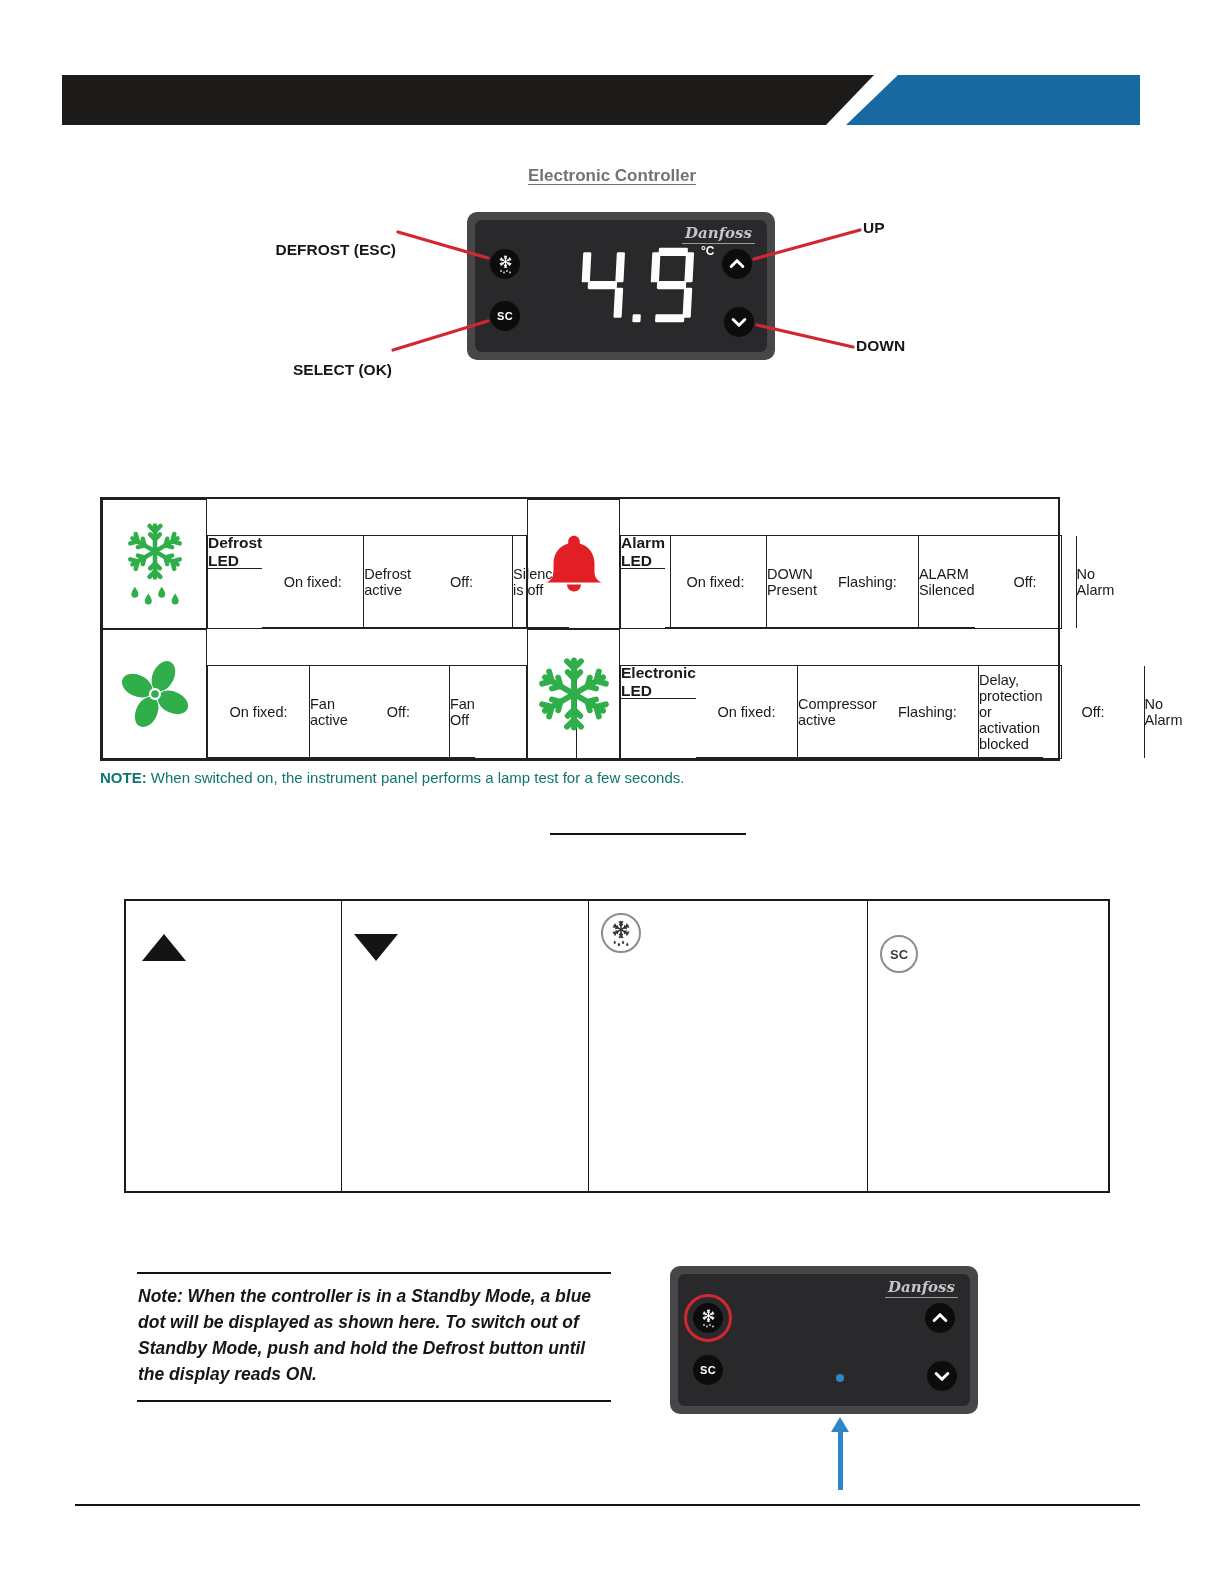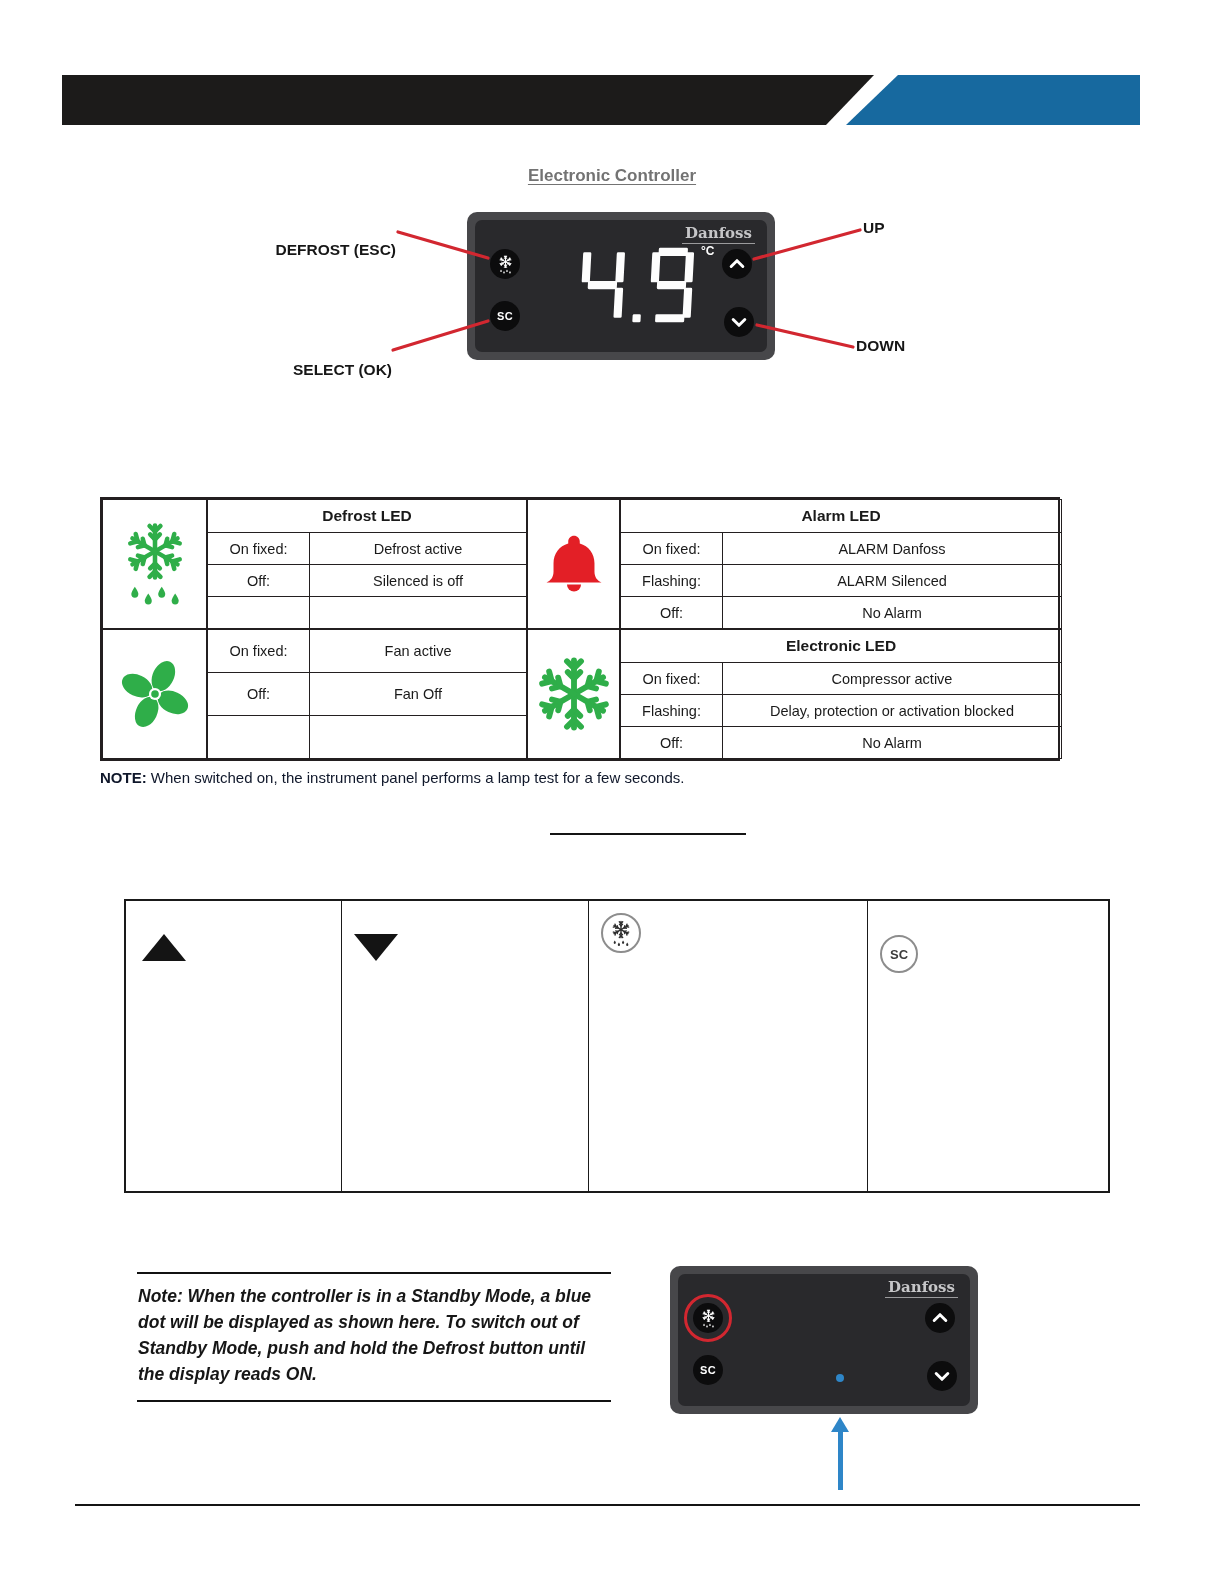--- a/index.html
+++ b/index.html
@@ -27,52 +27,52 @@
   .fig-wrap { left:150px; top:207px; width:930px; height:172px; }
   .callout { position:absolute; font-weight:bold; font-size:15.5px; color:#161616; white-space:nowrap; }
   .callout.r { text-align:right;margin-top:20px; }
   .callout-lines { position:absolute; left:0; top:0; width:930px; height:172px; pointer-events:none; }
   .callout-lines line { stroke:var(--annotation-red,#d22730); stroke-width:3.2; stroke-linecap:round; }
 
   .ctrl { position:absolute; width:308px; height:148px; background:#47474a; border-radius:10px; }
   .ctrl-display { position:absolute; left:8px; top:8px; right:8px; bottom:8px;
     background:#29292c; border-radius:7px; }
   .brand { position:absolute; right:12px; top:4px;
-    font-family:"DejaVu Serif", serif; font-weight:bold;
+    font-family:"DejaVu Serif", serif; font-style:italic; font-weight:bold;
     font-size:15px; color:#c6c6c8; border-bottom:1px solid #9b9b9d; padding:0 3px 1px 3px; }
   .ctrl-btn { position:absolute; width:30px; height:30px; border-radius:50%; background:#0c0c0d;
     display:flex; align-items:center; justify-content:center; color:#fff; }
   .ctrl-btn.sc-btn { font-size:11px; font-weight:bold; letter-spacing:.3px; }
   .seg-digits { position:absolute; left:100px; top:26px; height:80px; width:122px;
     fill:#fdfdfd; transform:skewX(-3deg); }
   .deg-unit { position:absolute; left:226px; top:24px; color:#fdfdfd; font-size:12px; font-weight:bold; }
 
   
   .icon-green { color:var(--green,#2fae49); }
   .icon-red   { color:var(--red,#e31f26); }
   .icon-white { color:#ffffff; }
   .icon-dark  { color:#2e2e2e; }
 
   
   .led-table { left:100px; top:497px; width:960px; display:grid;
     grid-template-columns:105px 320px 93px 442px; grid-template-rows:130px 130px;
     border:2px solid #231f20; }
   .lt-cell { border:1.5px solid #231f20; }
   .lt-icon { display:flex; align-items:center; justify-content:center; }
-  .lt-sec { display:flex; flex-direction:column; }
+  .lt-sec { display:flex; flex-direction:row;margin-top:36px; }
   .lt-head { height:33px; display:flex; align-items:center; justify-content:center;
     font-weight:bold; font-size:15.5px; border-bottom:1.5px solid #231f20; }
   .lt-row { flex:1; display:grid; grid-template-columns:102px 1fr; border-bottom:1px solid #231f20; }
   .lt-row:last-child { border-bottom:none; }
   .lt-state { display:flex; align-items:center; justify-content:center; font-size:14.5px;
     border-right:1px solid #231f20; }
   .lt-desc { display:flex; align-items:center; justify-content:center; font-size:14.5px; }
 
   
-  .lamp-note { left:100px; top:769px; font-size:15px; color:#0f172a; }
+  .lamp-note { left:100px; top:769px; font-size:15px; color:#0f766e; }
   .lamp-note .lbl { font-weight:bold; }
   .blank-rule { left:550px; top:833px; width:196px; border-top:2px solid #141414; }
   .bottom-rule { left:75px; top:1504px; width:1065px; border-top:2px solid #141414; }
 
   
   .btn-table { left:124px; top:899px; width:986px; height:294px;
     border:2px solid #1a1a1a; display:grid; grid-template-columns:216px 247px 279px 244px; }
   .bt-cell { border-right:1.5px solid #1a1a1a; position:relative; }
   .bt-cell:last-child { border-right:none; }
   .tri-up { position:absolute; left:16px; top:33px; width:0; height:0;
@@ -241,21 +241,21 @@
 
     <div class="lt-cell lt-icon">
       <svg class="icon-red" viewBox="0 0 100 100" width="64" height="64">
           <use href="#bell-glyph"></use>
         </svg>
     </div>
     <div class="lt-cell lt-sec">
       <div class="lt-head">Alarm LED</div>
       <div class="lt-row">
         <div class="lt-state">On fixed:</div>
-        <div class="lt-desc">ALARM Danfoss</div>
+        <div class="lt-desc">DOWN Present</div>
       </div>
       <div class="lt-row">
         <div class="lt-state">Flashing:</div>
         <div class="lt-desc">ALARM Silenced</div>
       </div>
       <div class="lt-row">
         <div class="lt-state">Off:</div>
         <div class="lt-desc">No Alarm</div>
       </div>
     </div>

